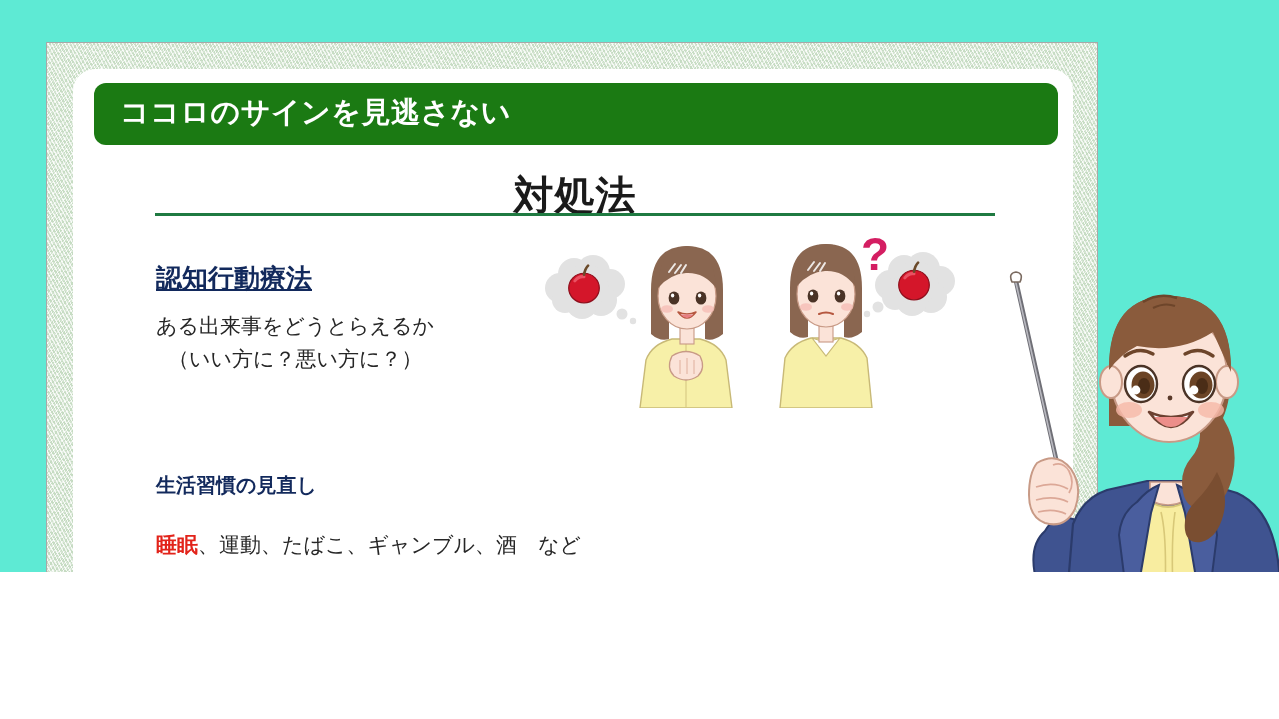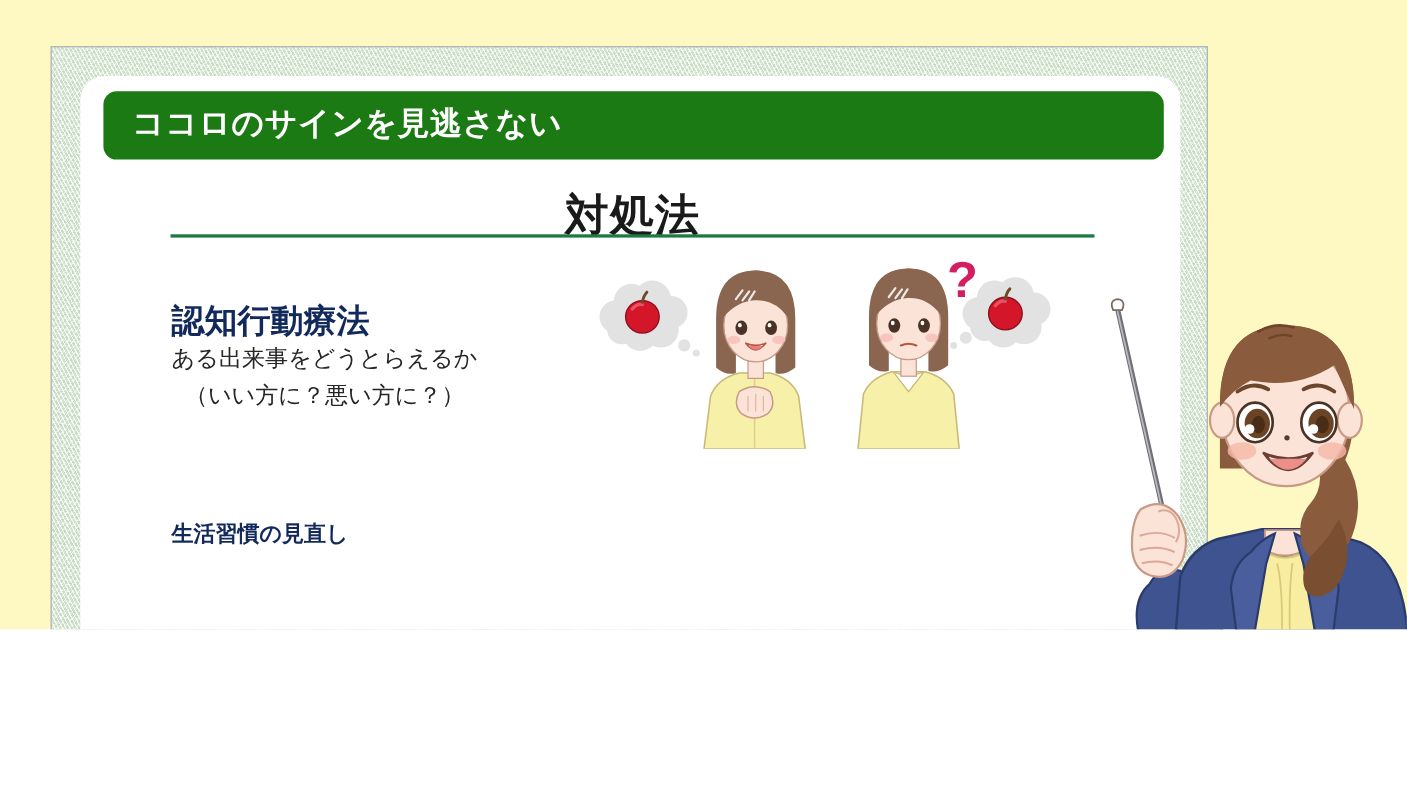--- a/index.html
+++ b/index.html
@@ -11,21 +11,21 @@
     width: 1279px;
     height: 719px;
     overflow: hidden;
     font-family: "Liberation Sans", "DejaVu Sans", sans-serif;
   }
 
   #stage {
     position: relative;
     width: 1279px;
     height: 572px;
-    background: #fef9c3;
+    background: #5eead4;
     overflow: hidden;
   }
 
   
   #slide-frame {
     position: absolute;
     left: 46px;
     top: 42px;
     width: 1052px;
     height: 596px;
@@ -98,21 +98,21 @@
     font-weight: bold;
     color: #12295c;
     white-space: nowrap;
   }
   .topic-body {
     position: absolute;
     color: #262626;
     white-space: nowrap;
   }
 
-  #topic1-title { left: 156px; top: 272px; font-size: 30px; }
+  #topic1-title { left: 156px; top: 261px; font-size: 26px; text-decoration: underline; }
   #topic1-line1 { left: 156px; top: 312px; font-size: 21px; font-family: Liberation Serif, serif; }
   #topic1-line2 { left: 168px; top: 345px; font-size: 21px; }
 
   #topic2-title { left: 156px; top: 404px; font-size: 30px; }
 
   #topic3-title { left: 156px; top: 472px; font-size: 20px; }
   #topic3-body  { left: 156px; top: 531px; font-size: 21px; }
   .hl-red { color: #e2231a; font-weight: bold; }
 
   
@@ -148,20 +148,21 @@
 
   <div id="section-heading">対処法</div>
   <div id="heading-rule"></div>
 
   <div class="topic-title" id="topic1-title">認知行動療法</div>
   <div class="topic-body" id="topic1-line1">ある出来事をどうとらえるか</div>
   <div class="topic-body" id="topic1-line2">（いい方に？悪い方に？）</div>
 
 
   <div class="topic-title" id="topic3-title">生活習慣の見直し</div>
+  <div class="topic-body" id="topic3-body"><span class="hl-red">睡眠</span><span>、運動、たばこ、ギャンブル、酒　など</span></div>
 
   <div id="illustration">
     <svg width="460" height="180" viewBox="0 0 460 180" xmlns="http://www.w3.org/2000/svg">
       <defs>
         <g id="apple-glyph">
           <ellipse cx="0" cy="2" rx="15" ry="14.5" fill="#d4162a" stroke="#8e0f1c" stroke-width="1.2"></ellipse>
           <path d="M -9 -5 q 4 -5 9 -4" stroke="#ef6070" stroke-width="3" fill="none" stroke-linecap="round" opacity=".8"></path>
           <path d="M 0 -11 q 1 -6 4 -9" stroke="#6b4a2a" stroke-width="2.6" fill="none" stroke-linecap="round"></path>
         </g>
         <g id="cloud-bubble">

